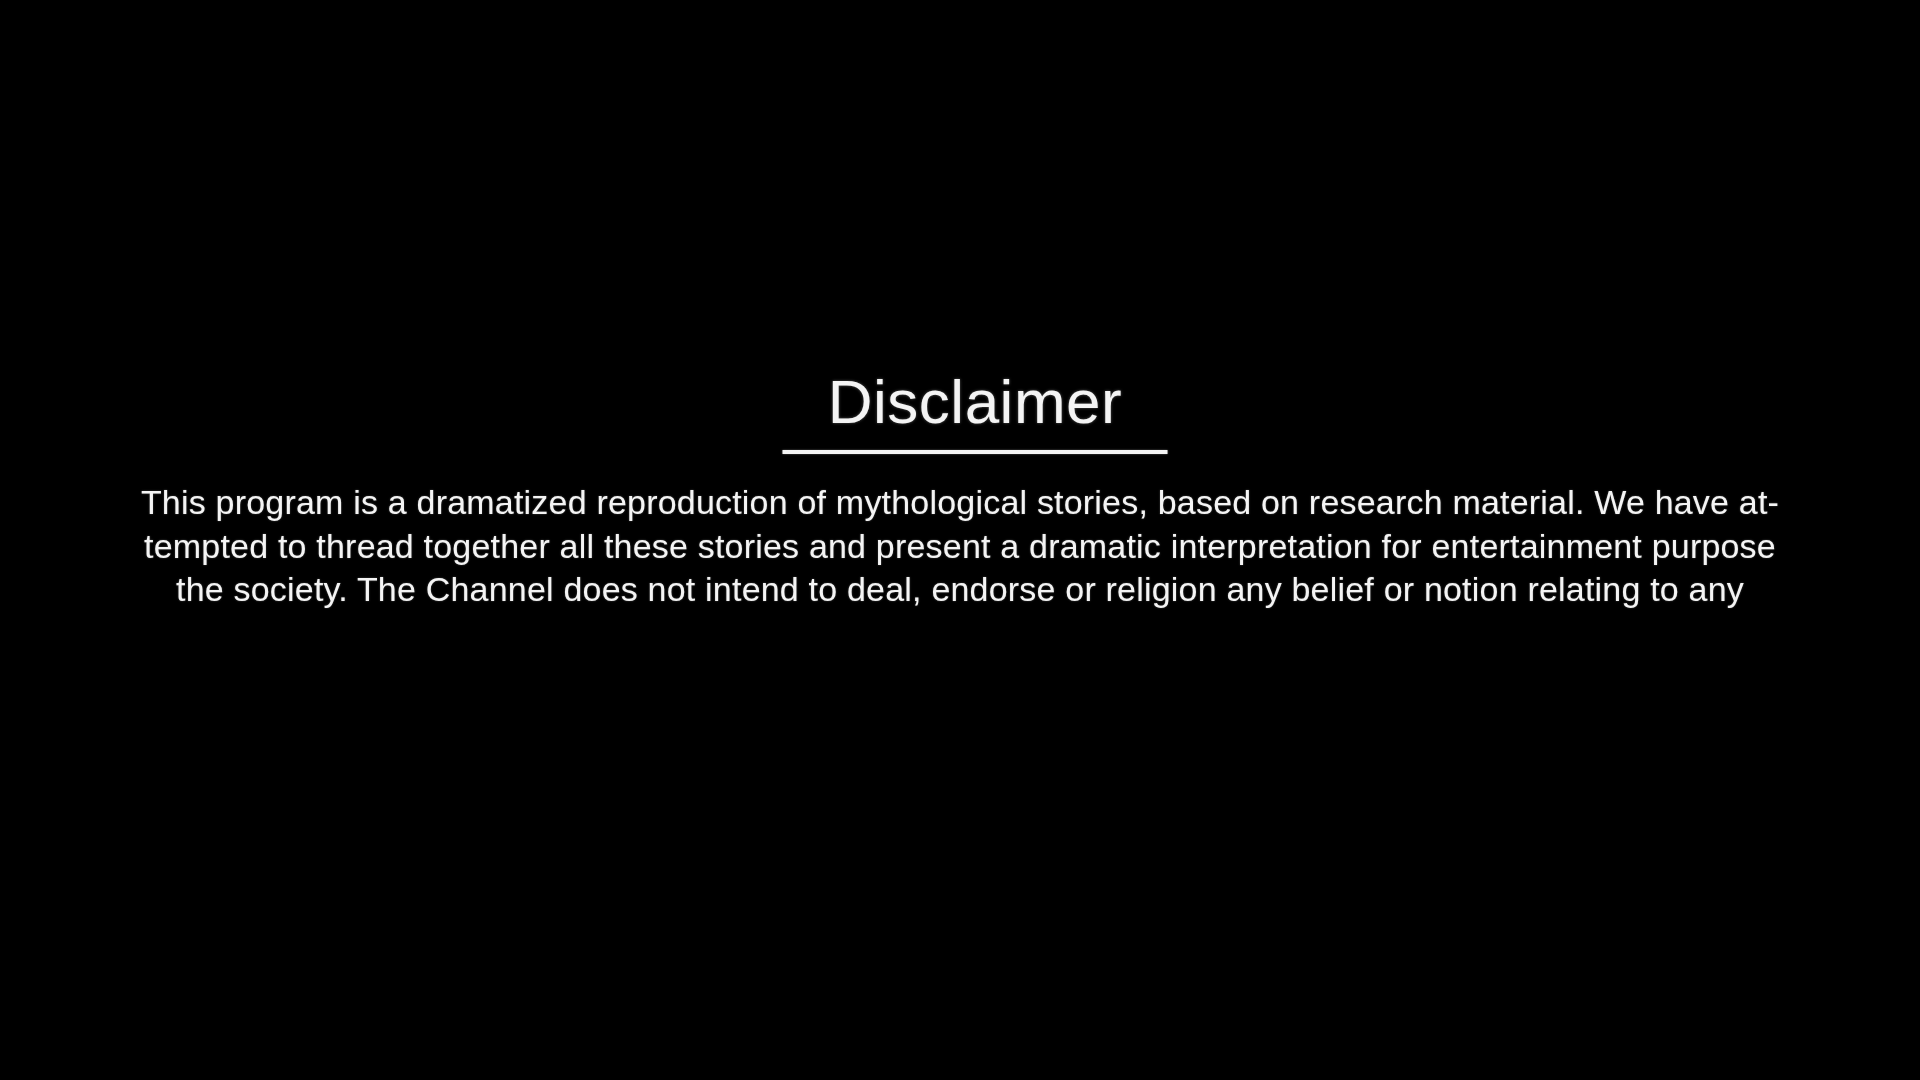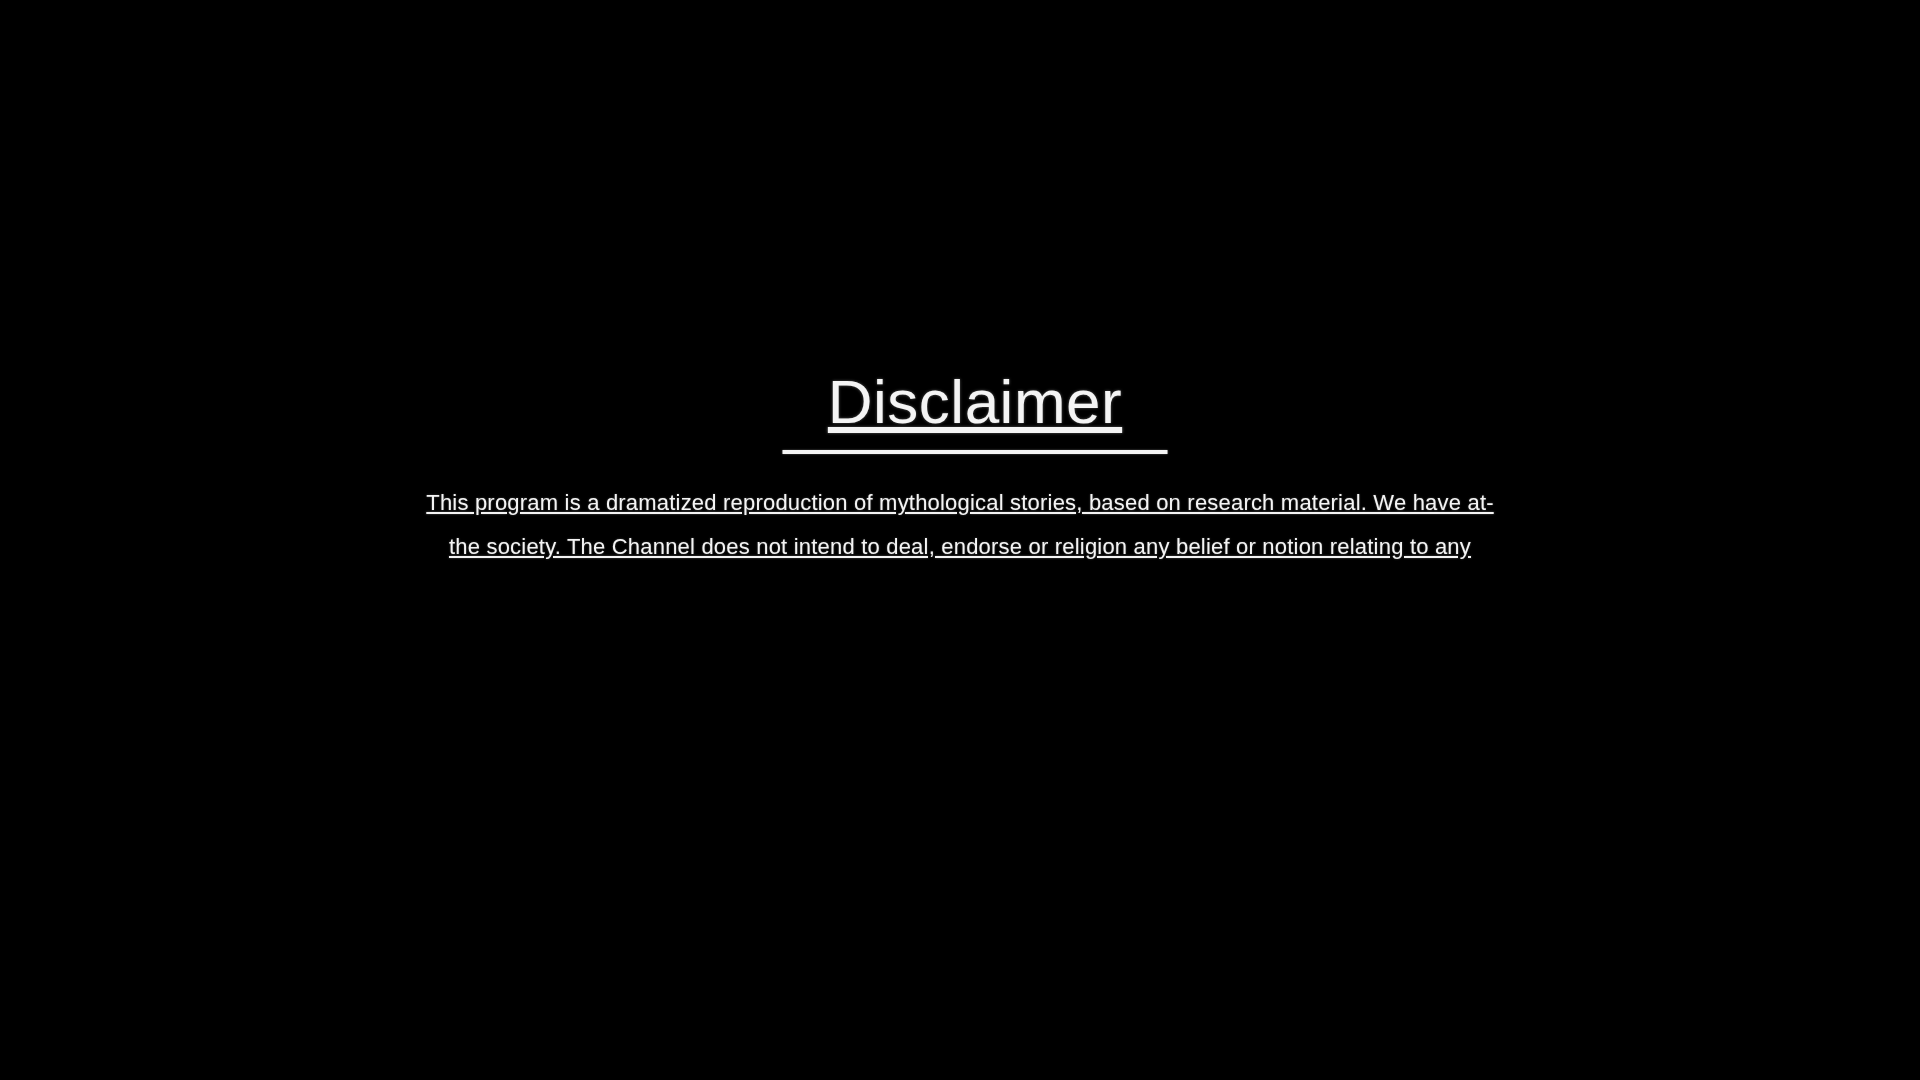--- a/index.html
+++ b/index.html
@@ -1,19 +1,19 @@
 <!DOCTYPE html>
 <html style="--bg: #000000; --fg: #f4f4f4;"><head>
 <meta charset="utf-8">
 <style>
   :root {
     --bg: #000000;
     --fg: #f4f4f4;
   }
-  * { margin: 0; padding: 0; box-sizing: border-box; text-decoration: underline; }
+  * { margin: 0; padding: 0; box-sizing: border-box; }
   html, body {
     width: 1920px;
     height: 1080px;
     background: var(--bg);
     overflow: hidden;
     font-family: "Liberation Sans", "DejaVu Sans", sans-serif;
   }
   .screen {
     position: relative;
     width: 1920px;
@@ -46,36 +46,37 @@
   .body-text {
     position: absolute;
     top: 481px;
     left: 50%;
     transform: translateX(-50%);
     width: 1790px;
     text-align: center;
   }
   .body-line {
     color: var(--fg);
-    font-size: 22px;
+    font-size: 34px;
     font-weight: 400;
     line-height: 43.5px;
     letter-spacing: 0.2px;
     text-shadow: 0 0 2px rgba(255,255,255,0.3);
     white-space: nowrap;
   }
 </style>
 </head>
 <body>
 
 <div class="screen">
 
   <div class="title-block">
     <h1 class="title">Disclaimer</h1>
     <div class="title-underline"></div>
   </div>
 
   <div class="body-text">
     <div class="body-line">This program is a dramatized reproduction of mythological stories, based on research material. We have at-</div>
+    <div class="body-line">tempted to thread together all these stories and present a dramatic interpretation for entertainment purpose</div>
     <div class="body-line">the society. The Channel does not intend to deal, endorse or religion any belief or notion relating to any</div>
   </div>
 
 </div>
 
 </body></html>

